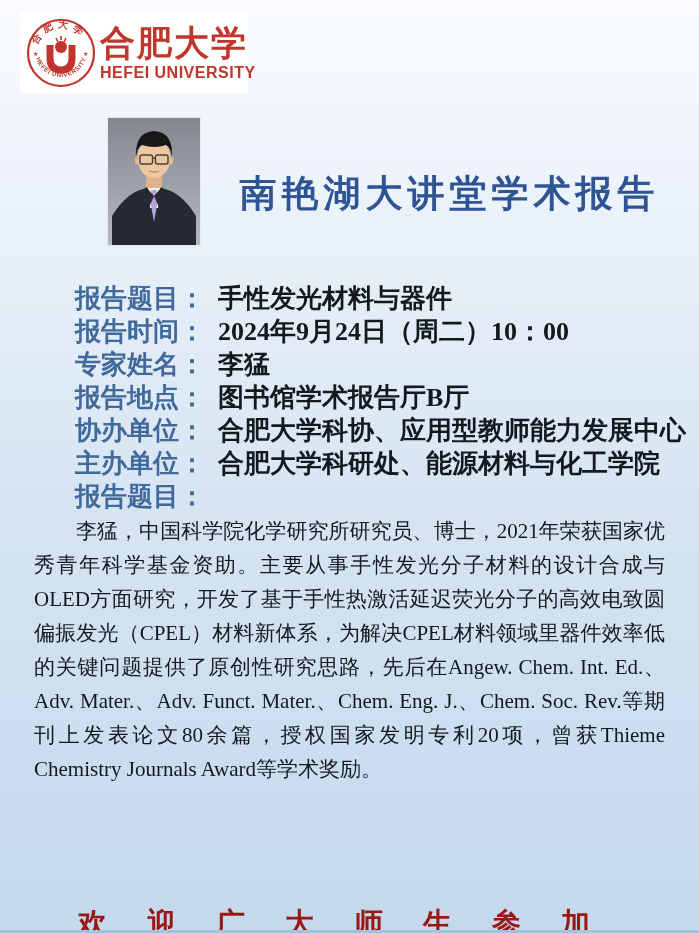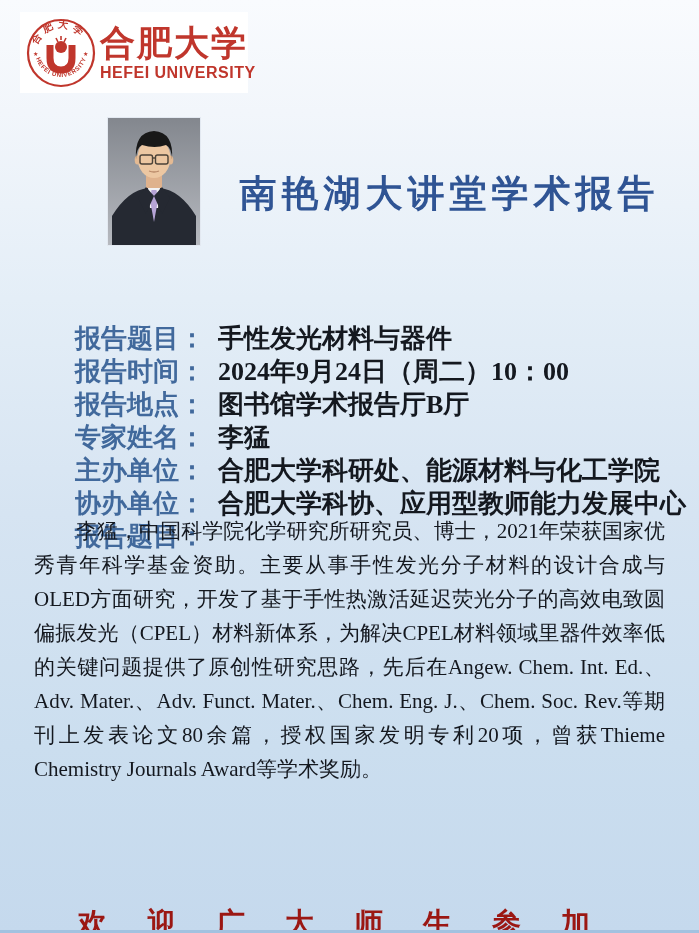--- a/index.html
+++ b/index.html
@@ -48,21 +48,21 @@
   .main-title {
     position: absolute; left: 242px; top: 150px;
     width: 415px; height: 56px;
     display: flex; align-items: center; justify-content: center;
     font-size: 37px; font-weight: 700; letter-spacing: 5px;
     color: #2f5494; white-space: nowrap; margin-top: 16px;
   }
 
   
   .info-block {
-    position: absolute; left: 75px; top: 282px; width: 600px; margin-top: 40px;
+    position: absolute; left: 75px; top: 282px; width: 600px;
   }
   .info-row {
     display: flex; align-items: baseline;
     height: 33px; line-height: 33px; white-space: nowrap;
   }
   .info-label {
     font-size: 26px; font-weight: 700; color: #41699c;
     width: 143px; flex: 0 0 auto;
   }
   .info-value {
@@ -152,34 +152,34 @@
   <div class="info-block">
     <div class="info-row">
       <span class="info-label">报告题目：</span>
       <span class="info-value">手性发光材料与器件</span>
     </div>
     <div class="info-row">
       <span class="info-label">报告时间：</span>
       <span class="info-value">2024年9月24日（周二）10：00</span>
     </div>
     <div class="info-row">
+      <span class="info-label">专家姓名：</span>
+      <span class="info-value">李猛</span>
+    </div>
+    <div class="info-row">
       <span class="info-label">报告地点：</span>
       <span class="info-value">图书馆学术报告厅B厅</span>
     </div>
     <div class="info-row">
-      <span class="info-label">专家姓名：</span>
-      <span class="info-value">李猛</span>
+      <span class="info-label">协办单位：</span>
+      <span class="info-value">合肥大学科协、应用型教师能力发展中心</span>
     </div>
     <div class="info-row">
       <span class="info-label">主办单位：</span>
       <span class="info-value">合肥大学科研处、能源材料与化工学院</span>
-    </div>
-    <div class="info-row">
-      <span class="info-label">协办单位：</span>
-      <span class="info-value">合肥大学科协、应用型教师能力发展中心</span>
     </div>
     <div class="info-row">
       <span class="info-label">报告题目：</span>
       <span class="info-value"></span>
     </div>
   </div>
 
   <div class="bio">李猛，中国科学院化学研究所研究员、博士，2021年荣获国家优秀青年科学基金资助。主要从事手性发光分子材料的设计合成与OLED方面研究，开发了基于手性热激活延迟荧光分子的高效电致圆偏振发光（CPEL）材料新体系，为解决CPEL材料领域里器件效率低的关键问题提供了原创性研究思路，先后在Angew. Chem. Int. Ed.、Adv. Mater.、Adv. Funct. Mater.、Chem. Eng. J.、Chem. Soc. Rev.等期刊上发表论文80余篇，授权国家发明专利20项，曾获Thieme Chemistry Journals Award等学术奖励。</div>
 
   <div class="welcome">欢迎广大师生参加</div>

